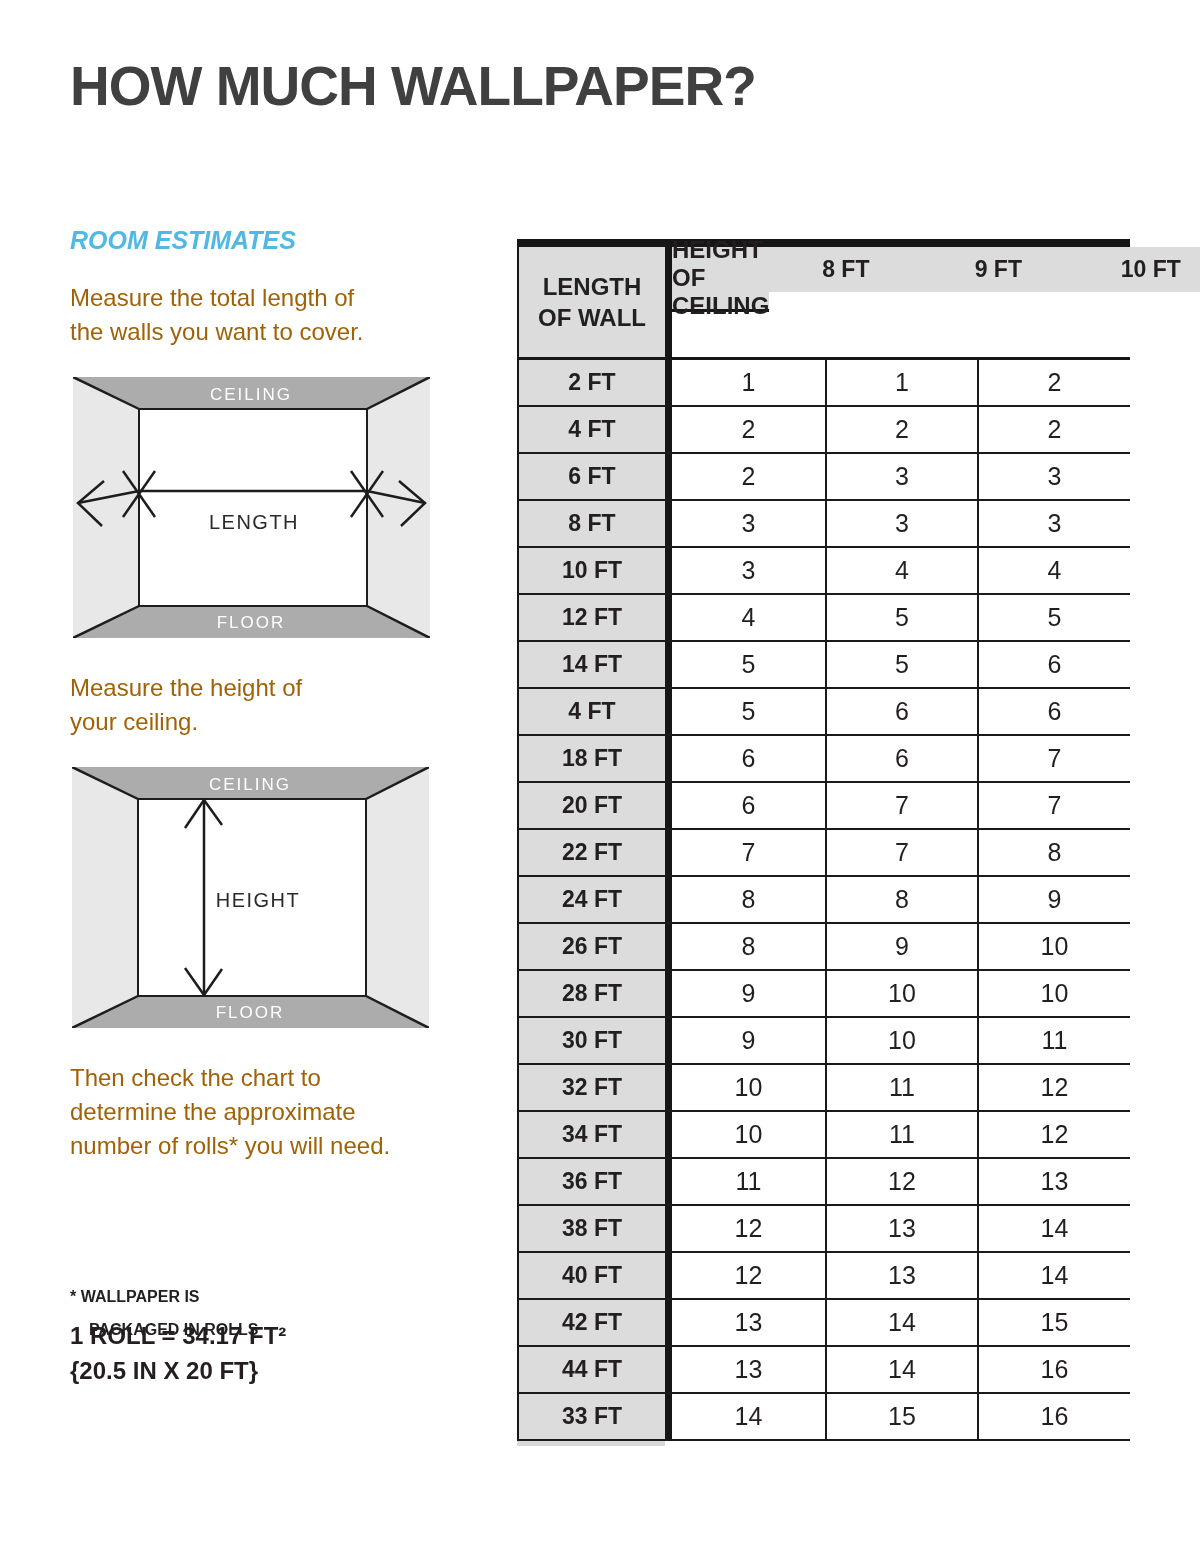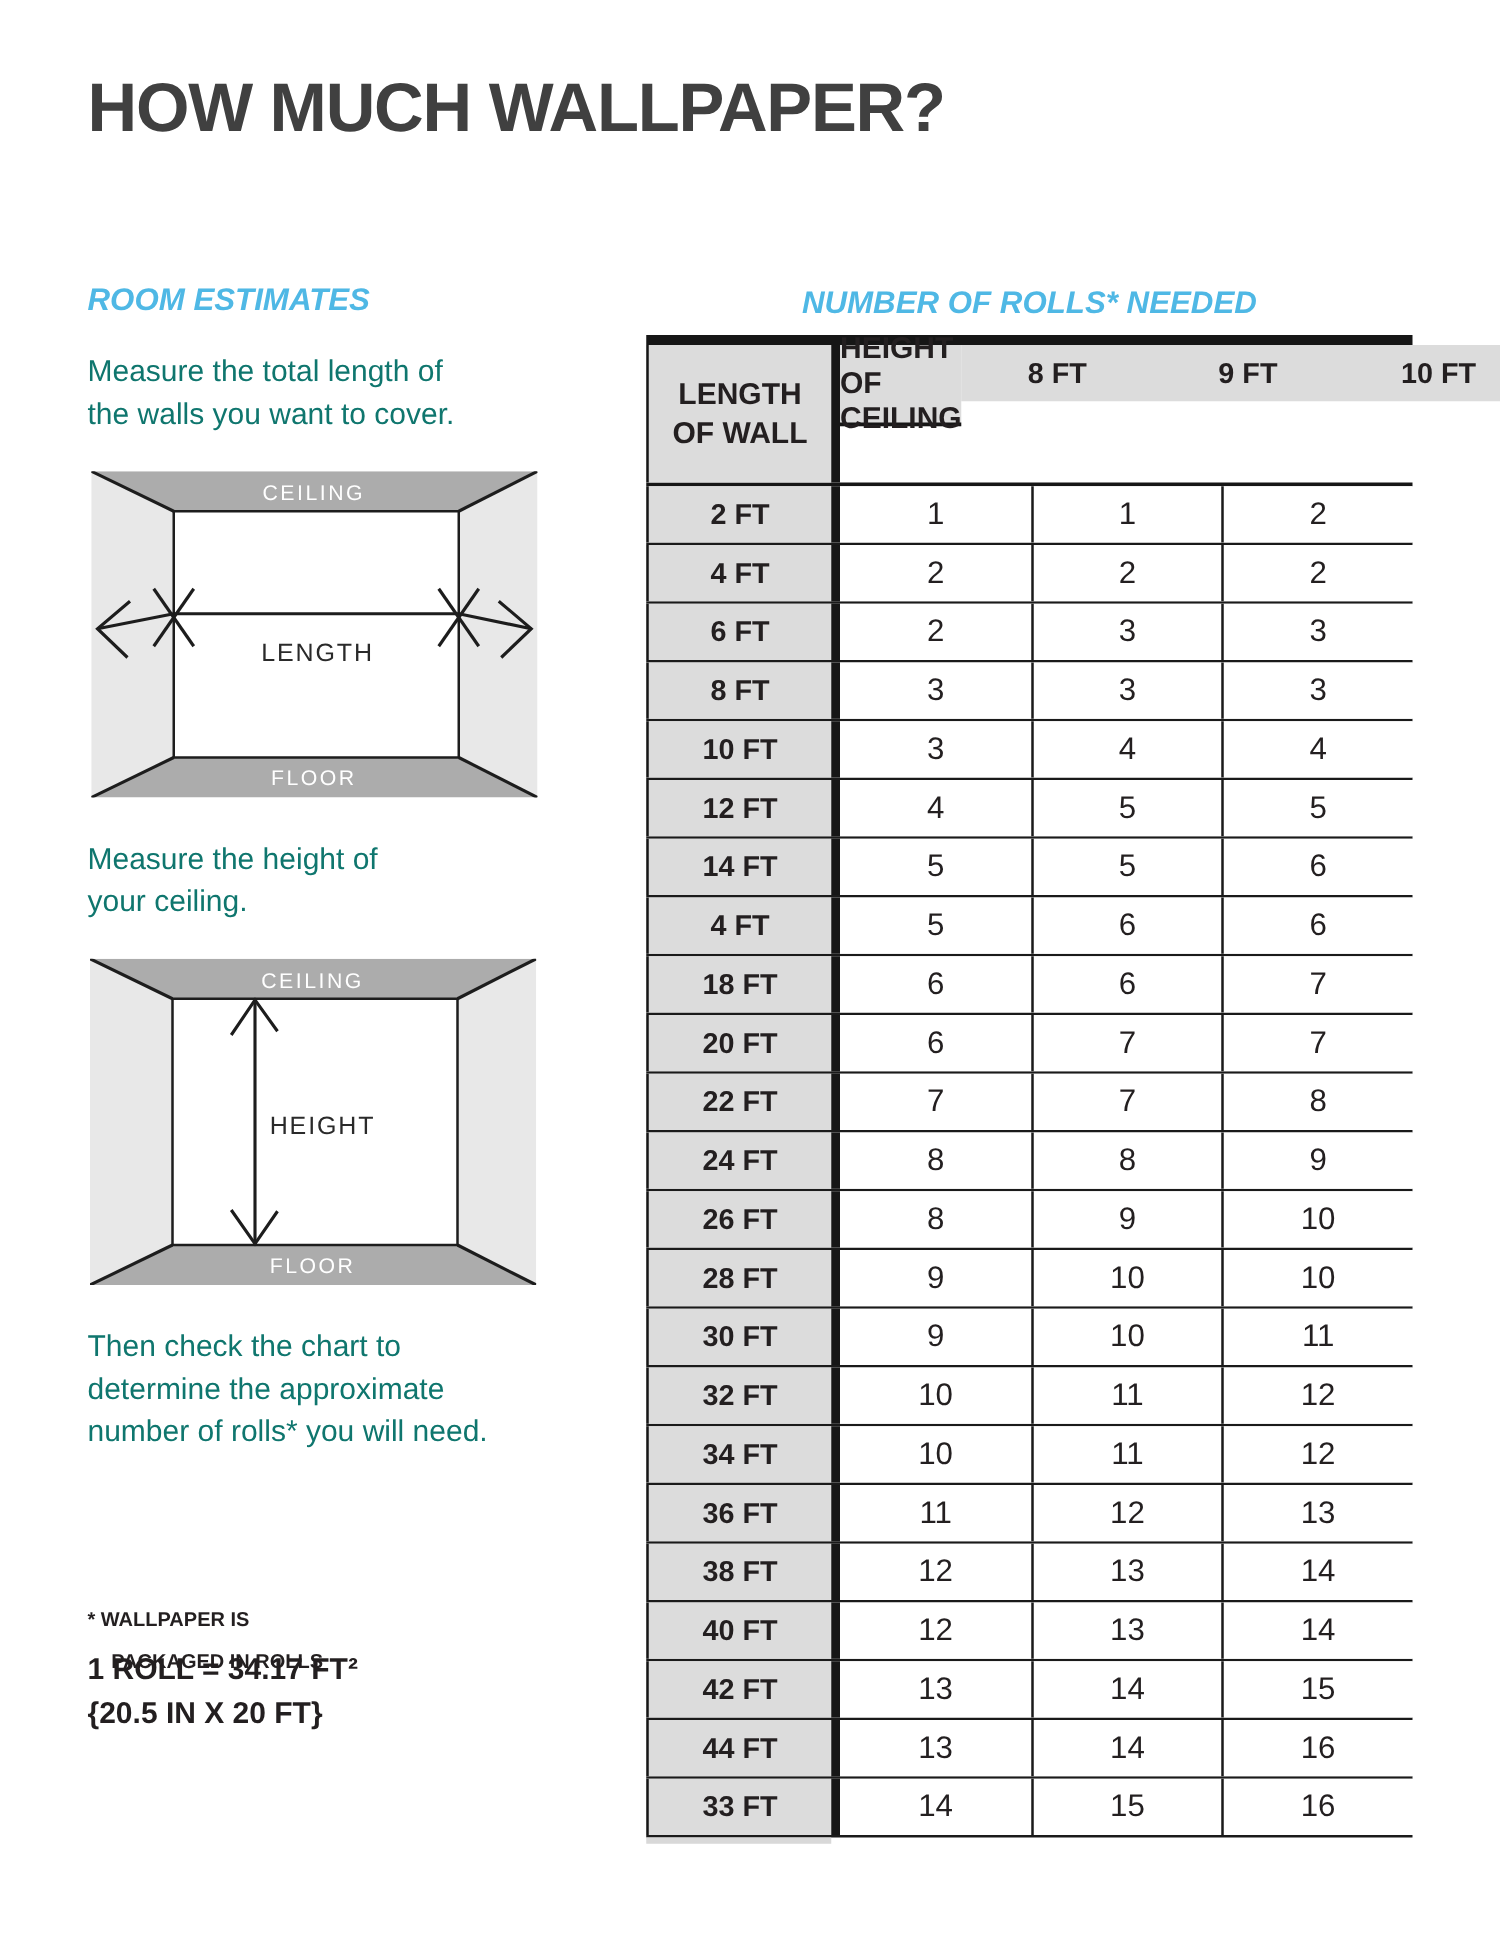--- a/index.html
+++ b/index.html
@@ -10,21 +10,21 @@
   .page-title {
     left:70px; top:54px;
     font-size:55px; font-weight:bold; letter-spacing:-1px; color:#404040;
     white-space:nowrap;
   }
   .section-heading {
     font-size:25px; font-weight:bold; color:#4fb8e5; letter-spacing:0;font-style:italic;
   }
   .left-heading { left:70px; top:226px; }
   .body-text {
-    font-size:24px; line-height:34px; white-space:pre-line; color:#0f766e;
+    font-size:24px; line-height:34px; white-space:pre-line; color:#a16207;
   }
   .step1 { left:70px; top:281px; }
   .step2 { left:70px; top:671px; }
   .step3 { left:70px; top:1061px; }
   .footnote {
     left:70px; top:1234px; font-size:16px; line-height:33px; font-weight:bold;
     white-space:pre-line; padding-left:19px; text-indent:-19px;margin-top:46px;
   }
   .roll-info {
     left:70px; top:1318px; font-size:24px; line-height:35px; font-weight:bold;
@@ -149,21 +149,20 @@
 determine the approximate
 number of rolls* you will need.</p>
 
 <p class="abs footnote">* WALLPAPER IS
 PACKAGED IN ROLLS</p>
 
 <p class="abs roll-info">1 ROLL = 34.17 FT²
 {20.5 IN X 20 FT}</p>
 
 <div class="abs table-area">
-  <h2 class="section-heading table-heading">NUMBER OF ROLLS* NEEDED</h2>
   <div class="rolls-table">
     <div class="top-bar"></div>
     <div class="thead">
       <div class="th-label">LENGTH
 OF WALL</div>
       <div class="vbar"></div>
       <div class="th-right">
         <div class="th-group">HEIGHT OF CEILING</div>
         <div class="th-cols">
           <div class="th-col">8 FT</div>

